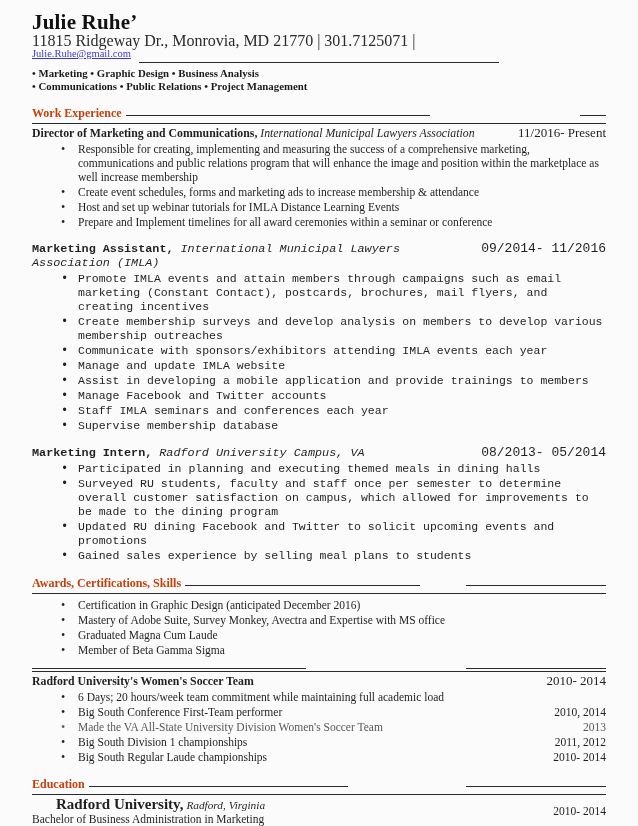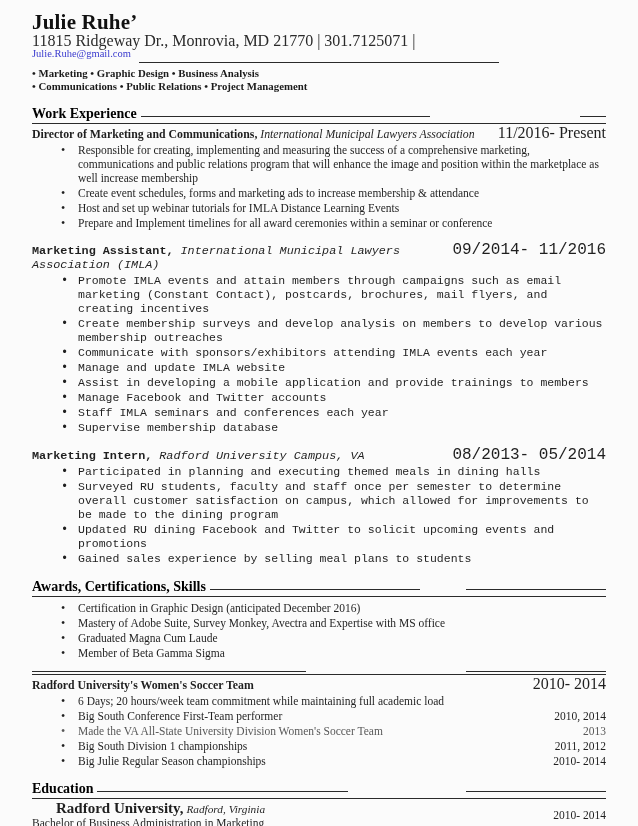--- a/index.html
+++ b/index.html
@@ -19,42 +19,42 @@
   .hdr { text-align: left; }
   .hdr-name {
     font-size: 21px;
     font-weight: bold;
     line-height: 24px;
     letter-spacing: 0.2px;
     color: #111;
   }
   .hdr-contact { font-size: 16px; line-height: 13px; color: #2a2a2a; }
   .hdr-email-row { font-size: 10.5px; line-height: 13px; }
-  .hdr-email { color: #3a3ace; cursor: pointer; }
+  .hdr-email { color: #3a3ace; text-decoration: underline; cursor: pointer; }
   .hdr-rule {
     width: 360px;
     margin: 2px auto 4px auto;
     border-bottom: 1.6px solid #2a2a2a;
     height: 0;
   }
   .hdr-skill { font-weight: bold; font-size: 10.8px; line-height: 13px; color: #1b1b1b; }
 
   
   .sec { margin-top: 12px; }
   .sec-head {
     display: flex;
     align-items: baseline;
     border-bottom: 1.6px solid #2a2a2a;
     padding-bottom: 1px;
   }
   .sec-head .sec-title {
-    font-size: 14px;
+    font-size: 12px;
     font-weight: bold;
     line-height: 17px;
-    color: #000000;
+    color: #c2410c;
     white-space: nowrap;
     padding-right: 4px;
   }
   .sec-head .u-fill {
     border-bottom: 1.4px solid #2a2a2a;
     height: 0;
     transform: translateY(-1px);
   }
   .u-grow { flex: 1 1 auto; }
   .u-gap { flex: 0 0 auto; height: 0; }
@@ -62,21 +62,21 @@
   .aw-gap  { width: 46px;  } .aw-end  { width: 140px; flex: 0 0 auto; }
   .nc-gap  { width: 160px; } .nc-end  { width: 140px; flex: 0 0 auto; }
   .ed-gap  { width: 118px; } .ed-end  { width: 140px; flex: 0 0 auto; }
 
   
   .entry { margin-top: 2px; }
   .entry + .entry { margin-top: 13px; font-family: Liberation Mono, monospace; }
   .entry-head { display: flex; justify-content: space-between; align-items: baseline; }
   .entry-title { font-weight: bold; font-size: 11.8px; }
   .entry-org { font-style: italic; font-size: 11.8px; }
-  .entry-date { font-size: 16px; white-space: nowrap; padding-left: 10px; }
+  .entry-date { font-size: 13px; white-space: nowrap; padding-left: 10px; }
 
   ul.bullets {
     margin: 2px 0 0 0;
     padding: 0 0 0 46px;
     list-style: none;
   }
   ul.bullets li {
     position: relative;
     margin: 0 0 1px 0;
   }
@@ -223,21 +223,21 @@
           </div>
         </li>
         <li>
           <div class="li-flex">
             <span>Big South Division 1 championships</span>
             <span class="li-date">2011, 2012</span>
           </div>
         </li>
         <li>
           <div class="li-flex">
-            <span>Big Julie Regular Season championships</span>
+            <span>Big South Regular Laude championships</span>
             <span class="li-date">2010- 2014</span>
           </div>
         </li>
       </ul>
     </div>
   </div>
 
   <div class="sec">
     <div class="sec-head">
       <span class="sec-title">Education</span>

